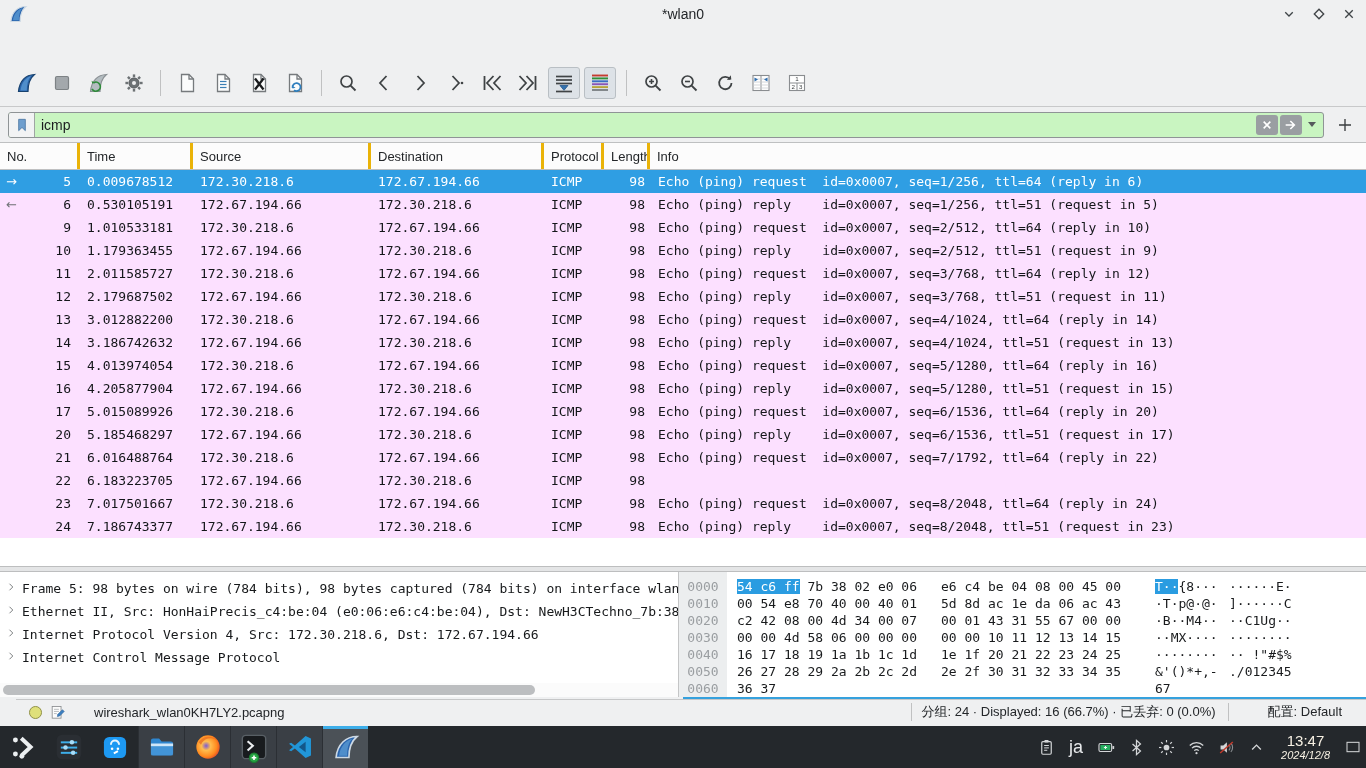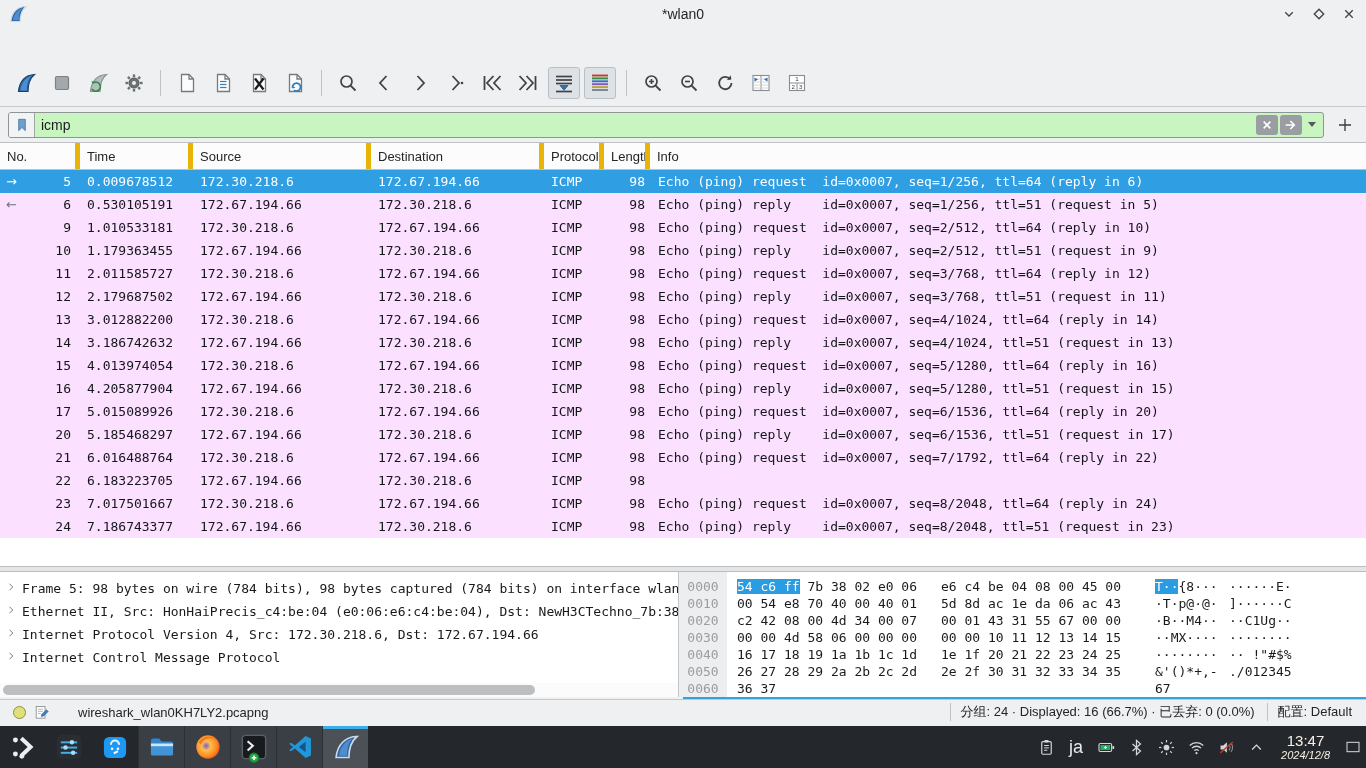--- a/index.html
+++ b/index.html
@@ -41,21 +41,21 @@
   .fbtn { width:22px; height:20px; background:#9a9ea2; border-radius:3px; display:flex;
           align-items:center; justify-content:center; }
   .fcaret { width:0; height:0; border-left:4px solid transparent; border-right:4px solid transparent;
             border-top:5px solid #55595c; margin-left:4px; margin-right:4px; }
   .plusbtn { width:26px; height:26px; margin-left:8px; display:flex; align-items:center;
              justify-content:center; font-size:20px; color:#3a3d3f; }
 
   
   .pkt-header { position:absolute; top:143px; left:0; right:0; height:27px; background:#fcfcfc;
                 border-bottom:1px solid #bfc0c1; display:flex; font-size:13px; color:#232629; }
-  .hcell { display:flex; align-items:center; padding-left:7px; border-right:5px solid #eab308;
+  .hcell { display:flex; align-items:center; padding-left:7px; border-right:3px solid #eab308;
            overflow:hidden; white-space:nowrap; }
   .c-no{width:80px;} .c-time{width:113px;} .c-src{width:178px;} .c-dst{width:173px;}
   .c-proto{width:60px;} .c-len{width:46px;} .c-info{flex:1; border-right:none;}
   .pkt-rows { position:absolute; top:170px; left:0; right:0; height:368px; background:#ffffff;
               font-family:"DejaVu Sans Mono","Liberation Mono",monospace; font-size:13px; }
   .pkt-row { display:flex; height:23px; line-height:23px; background:#fce0ff; color:#14161a; }
   .pkt-row.sel { background:#2f9ee3; color:#ffffff; }
   .cell { overflow:hidden; white-space:pre; }
   .cell.c-no { position:relative; text-align:right; padding-right:9px; display:block; }
   .mark { position:absolute; left:6px; top:0; font-family:"DejaVu Sans",sans-serif; }
@@ -86,29 +86,29 @@
   .hex-row { height:17px; line-height:17px; white-space:pre; color:#191b1d; display:flex; }
   .h-off { width:48px; flex:0 0 48px; text-align:center; color:#9a9ea1; }
   .h-g1 { width:192px; flex:0 0 192px; margin-left:10px; }
   .h-g2 { width:192px; flex:0 0 192px; margin-left:12px; }
   .h-a1 { width:66px; flex:0 0 66px; margin-left:22px; }
   .h-a2 { margin-left:8px; }
   .hex-sel { background:#2a9ce1; color:#fff; }
   .hex-blueline { position:absolute; top:697px; left:683px; right:0; height:2px; background:#35a1dd; }
 
   
-  .statusbar { position:absolute; top:699px; left:0; right:0; height:25px; background:#eff0f1;
+  .statusbar { position:absolute; top:699px; left:16px; right:0; height:25px; background:#eff0f1;
                border-top:1px solid #c6c7c8; display:flex; align-items:center; font-size:13px;
                color:#232629; }
   .sb-icon { width:22px; height:22px; display:flex; align-items:center; justify-content:center; }
   .sb-file { margin-left:26px; }
   .sb-right { margin-left:auto; display:flex; align-items:center; height:100%; }
   .sb-sep { width:1px; height:18px; background:#c0c1c2; margin:0 10px; }
   .sb-stats { padding-right:2px; }
-  .sb-profile { padding-right:14px; }
+  .sb-profile { padding-right:24px;margin-left:29px; }
 
   
   .taskbar { position:absolute; top:726px; left:0; right:0; height:42px; background:#24282c;
              display:flex; align-items:center; }
   .tb-left { display:flex; align-items:center; height:100%; }
   .task-item { width:46px; height:42px; display:flex; align-items:center; justify-content:center; }
   .task-item svg { width:28px; height:28px; overflow:visible; }
   .task-item.tile { background:#3a3f45; border-left:1px solid #2b2f34; }
   .task-item.active { background:#4b5157; box-shadow:inset 0 3px 0 #3daee9; }
   .tb-right { margin-left:auto; display:flex; align-items:center; height:100%; }

